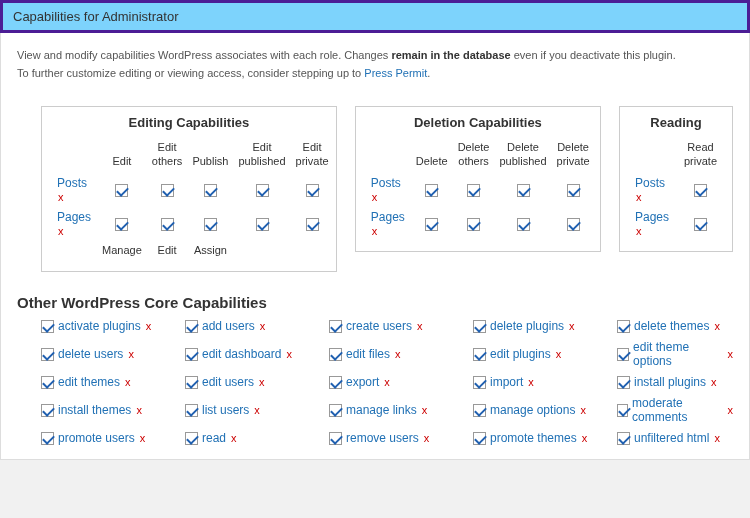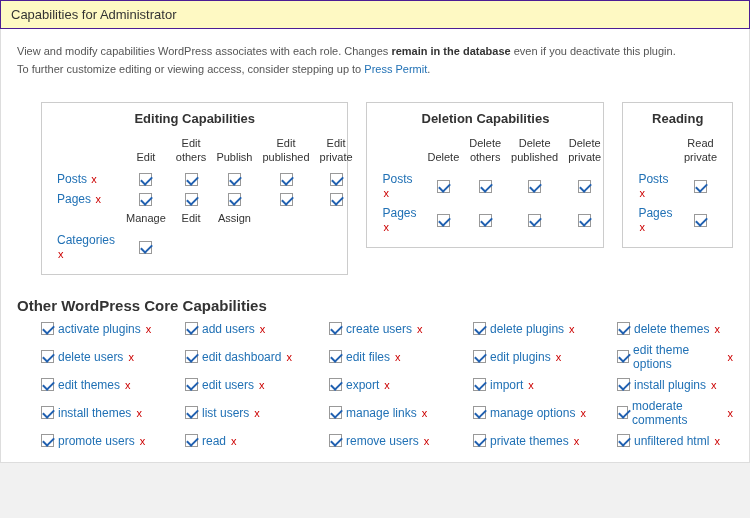--- a/index.html
+++ b/index.html
@@ -5,22 +5,22 @@
     * { box-sizing: border-box; margin: 0; padding: 0; }
     body {
       font-family: Arial, sans-serif;
       font-size: 13px;
       background: #f1f1f1;
       color: #333;
       width: 750px;
       min-height: 518px;
     }
     .window-title {
-      background: #fef9c3;
-      border: 1px solid #4c1d95;
+      background: #7dd3fc;
+      border: 3px solid #4c1d95;
       padding: 6px 10px;
       font-size: 13px;
       font-weight: normal;
       color: #333;
     }
     .content {
       background: #fff;
       padding: 14px 16px;
       border: 1px solid #ddd;
       border-top: none;
@@ -168,28 +168,20 @@
             <td><span class="checkbox-checked"></span></td>
           </tr>
           <tr>
             <td></td>
             <th style="font-size:11px;font-weight:normal;text-align:center">Manage</th>
             <th style="font-size:11px;font-weight:normal;text-align:center">Edit</th>
             <th style="font-size:11px;font-weight:normal;text-align:center">Assign</th>
             <td></td>
               <td></td>
           </tr>
-          <tr>
-            <td class="row-label"><a href="#">Categories</a> <span class="x-btn">x</span></td>
-            <td><span class="checkbox-checked"></span></td>
-            <td></td>
-              <td></td>
-              <td></td>
-              <td></td>
-          </tr>
         </tbody>
       </table>
     </div>
 
     <div class="cap-section">
       <div class="cap-section-title">Deletion Capabilities</div>
       <table class="cap-table">
         <thead>
           <tr>
             <th></th>
@@ -353,21 +345,21 @@
         <a href="#">read</a> 
         <span class="x-btn">x</span>
       </div>
       <div class="cap-item">
         <span class="checkbox-checked"></span>
         <a href="#">remove users</a> 
         <span class="x-btn">x</span>
       </div>
       <div class="cap-item">
         <span class="checkbox-checked"></span>
-        <a href="#">private themes</a> 
+        <a href="#">promote themes</a> 
         <span class="x-btn">x</span>
       </div>
       <div class="cap-item">
         <span class="checkbox-checked"></span>
         <a href="#">unfiltered html</a> 
         <span class="x-btn">x</span>
       </div>
     </div>
 </div>
 

